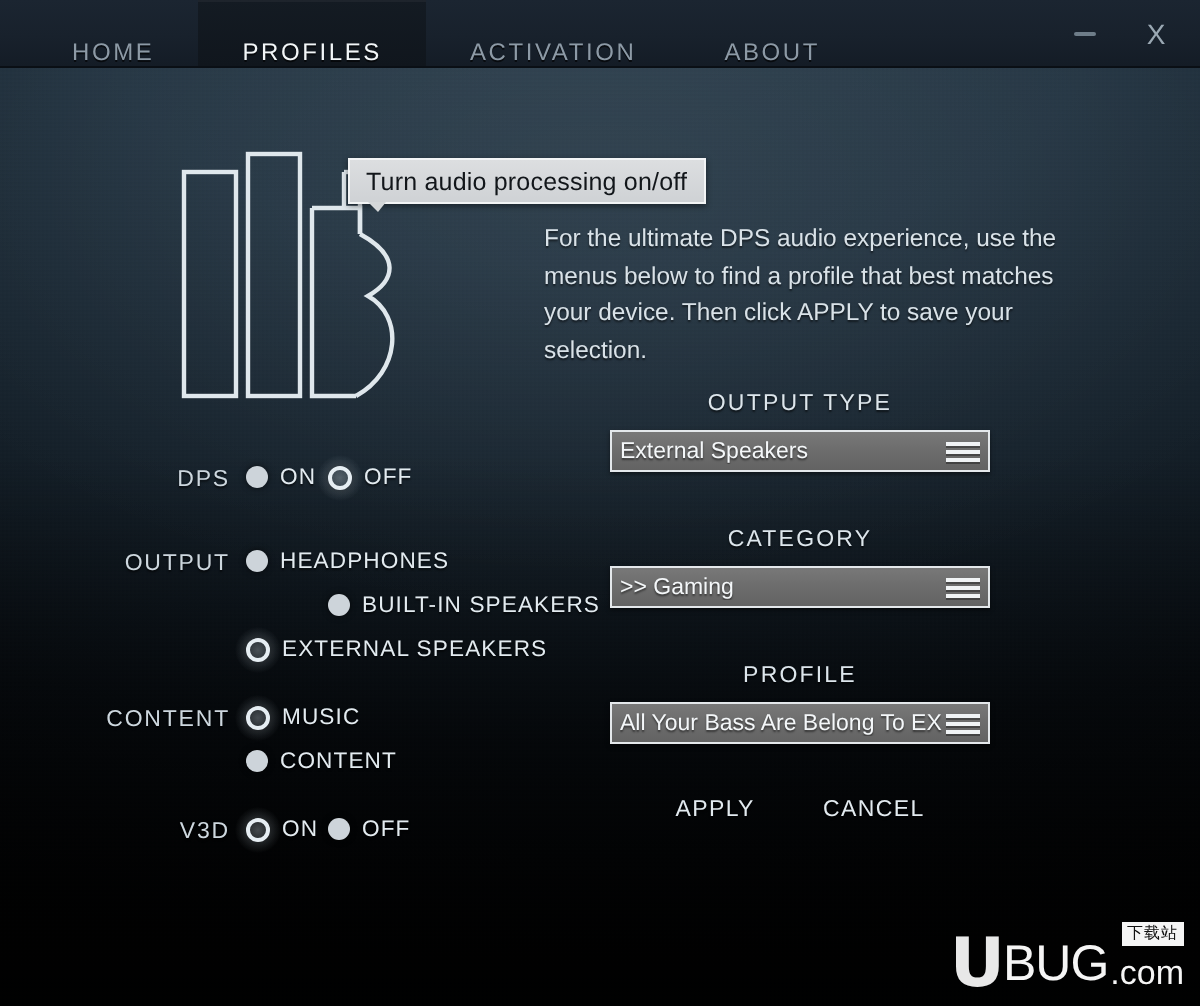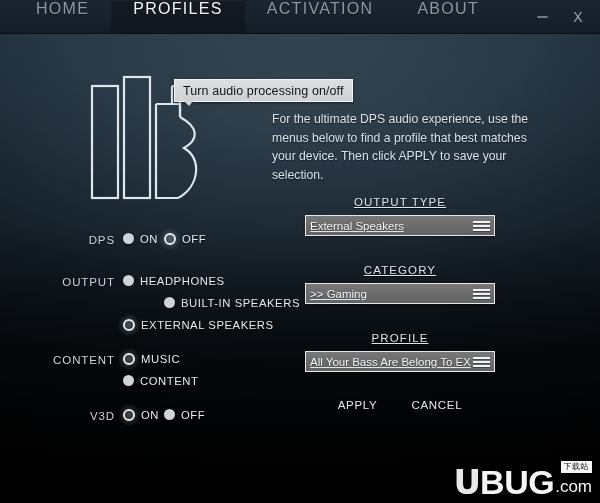--- a/index.html
+++ b/index.html
@@ -56,23 +56,23 @@
     align-items: stretch;
     z-index: 20;
   }
   .nav {
     display: flex;
     align-items: stretch;
     padding-left: 14px;
   }
   .tab {
     display: flex;
-    align-items: flex-start;
+    align-items: flex-end;
     padding: 0 22px;
-    font-size: 16px;
+    font-size: 12px;
     letter-spacing: 1.3px;
     color: #8d9aa6;
     text-shadow: 0 1px 0 rgba(0,0,0,.6);
     cursor: pointer;
   }
   .tab.active {
     color: #f2f6f8;
     background: linear-gradient(180deg, #141b23 0%, #10161d 100%);
     box-shadow: inset 0 1px 0 rgba(255,255,255,.045);
   }
@@ -198,21 +198,21 @@
     white-space: nowrap;
   }
 
   
   .selects {
     position: absolute;
     left: 300px; top: 0;
     width: 300px; height: 503px;
     z-index: 8;
   }
-  .sel-block { position: absolute; left: 5px; width: 190px; text-decoration: underline; }
+  .sel-block { position: absolute; left: 5px; width: 190px; }
   .sel-title {
     text-align: center;
     font-size: 11.5px;
     letter-spacing: 1.1px;
     color: #dde6ec;
     text-shadow: 0 1px 1px rgba(0,0,0,.6);
     margin-bottom: 7px;
   }
   .dropdown {
     position: relative;
@@ -276,22 +276,22 @@
   }
   .wm-u {
     font-size: 34px;
     font-weight: bold;
     line-height: 30px;
     color: #f2f2f2;
     letter-spacing: -1px;
     font-family: "DejaVu Sans", sans-serif;
   }
   .wm-bug {
-    font-size: 34px;
-    font-weight: bold;
+    font-size: 25px;
+    font-weight: normal;
     line-height: 30px;
     color: #ffffff;
     letter-spacing: -.5px;
   }
   .wm-com {
     font-size: 17px;
     line-height: 20px;
     color: #ffffff;
     margin-left: 1px;
   }

